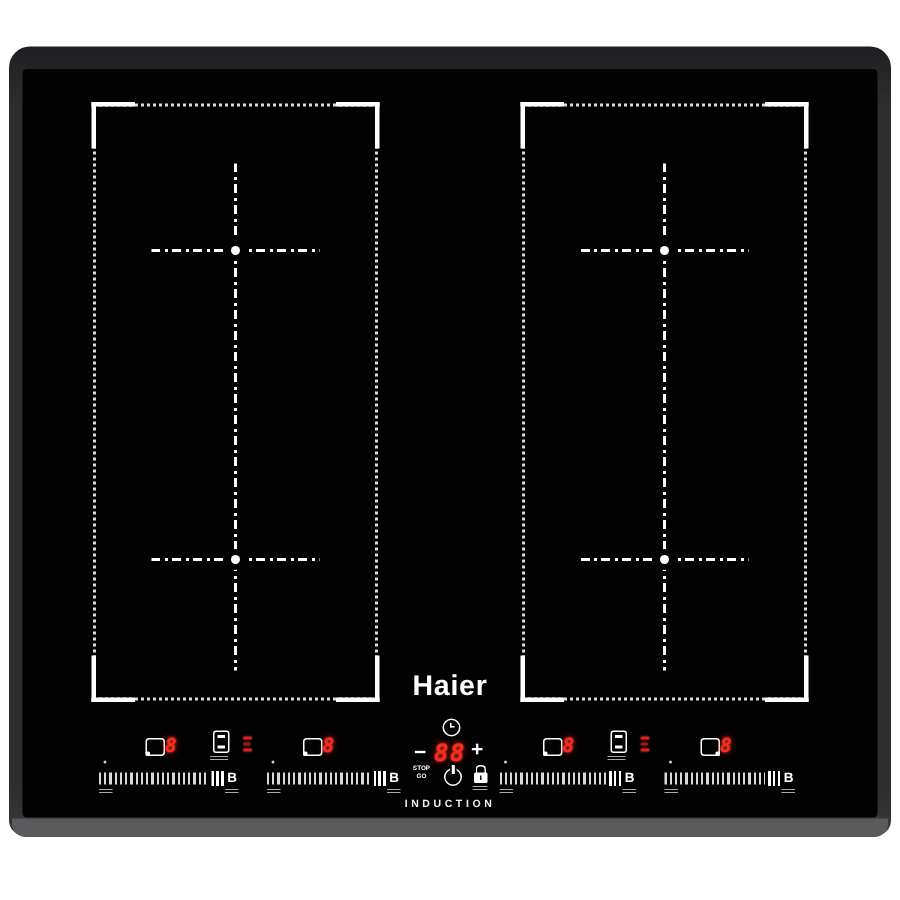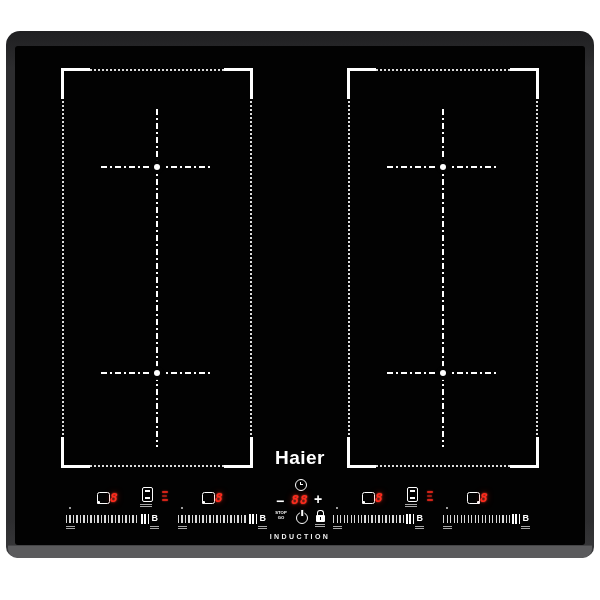--- a/index.html
+++ b/index.html
@@ -33,21 +33,21 @@
   
   .logo{position:absolute;left:0;top:447px;width:600px;text-align:center;color:#fff;
         font-size:19px;font-weight:700;letter-spacing:.5px;}
   .induction{position:absolute;left:0;top:533px;width:600px;text-align:center;color:#f2f2f2;
         font-size:7px;font-weight:700;letter-spacing:2.4px;}
   
   .seg{position:absolute;color:#ff2a1c;font-family:"DejaVu Sans Mono",monospace;
        font-style:italic;font-weight:700;
        text-shadow:0 0 2px rgba(255,80,55,.9),0 0 6px rgba(255,40,25,.55);}
   .zdigit{font-size:13px;top:490px;}
-  .timer-display{font-size:13px;top:492px;left:287px;width:26px;text-align:center;letter-spacing:1px;}
+  .timer-display{font-size:16px;top:492px;left:287px;width:26px;text-align:center;letter-spacing:1px;}
   .sq{position:absolute;width:11px;height:10px;border:1.4px solid #fff;border-radius:2.5px;top:492px;}
   .sq::after{content:'';position:absolute;width:3px;height:3px;background:#fff;bottom:-1px;left:-1px;border-radius:1px;}
   .sq.dot-br::after{left:auto;right:-1px;}
   .bridge{position:absolute;width:9px;height:13px;border:1.3px solid #fff;border-radius:2px;top:487px;}
   .bridge::before,.bridge::after{content:'';position:absolute;left:2px;width:5px;height:2px;background:#fff;}
   .bridge::before{top:2px;} .bridge::after{bottom:2px;}
   .micro{position:absolute;background:repeating-linear-gradient(0deg,#a8a8a8 0 1px,transparent 1px 2.2px);}
   .heat{position:absolute;top:491px;width:7px;}
   .heat i{display:block;width:6px;height:1.8px;background:#d42318;border-radius:1px;margin-bottom:2.3px;
           box-shadow:0 0 2px rgba(255,60,40,.6);}

